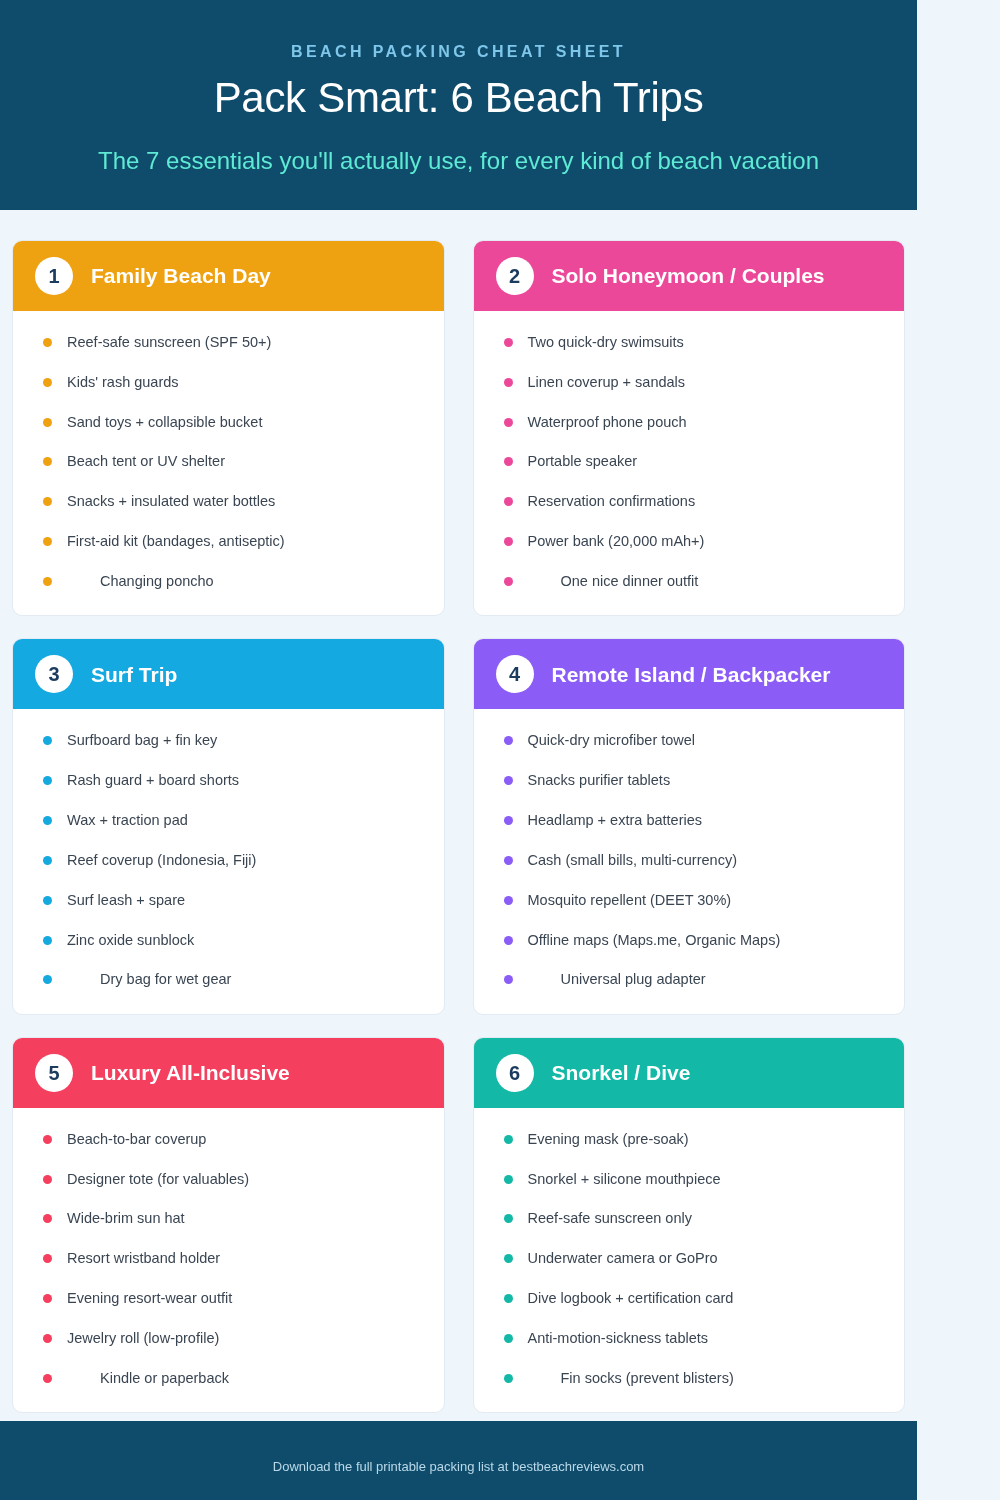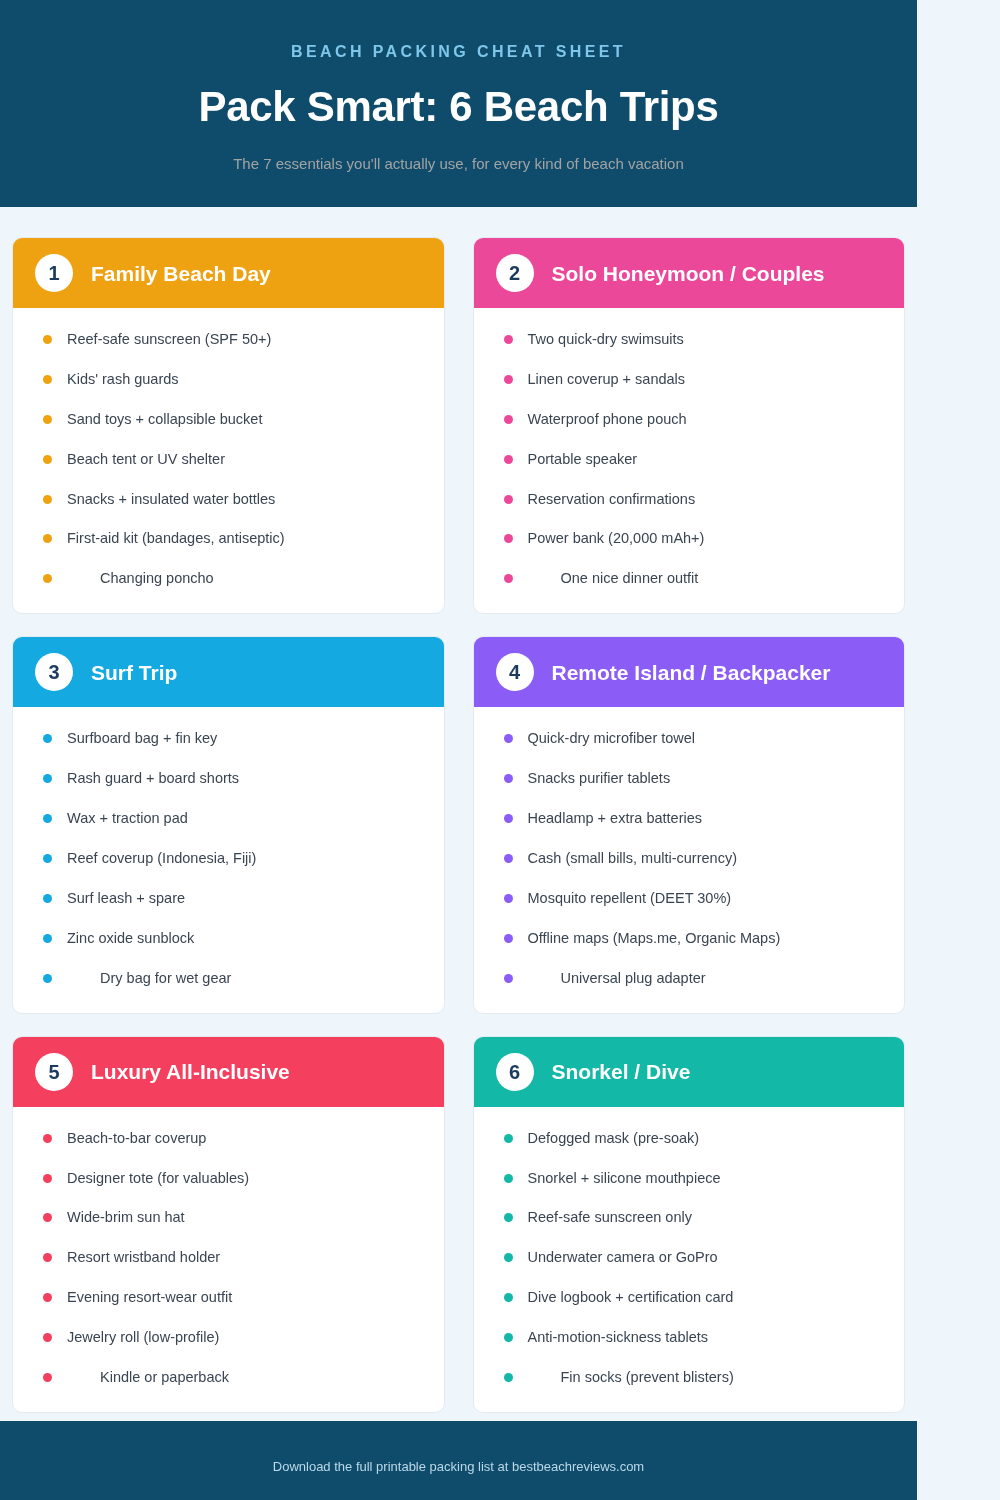--- a/index.html
+++ b/index.html
@@ -37,29 +37,29 @@
     font-size: 16px;
     font-weight: bold;
     letter-spacing: 3.4px;
     text-transform: uppercase;
     line-height: 1.2;
   }
 
   .main-title {
     color: #ffffff;
     font-size: 42px;
-    font-weight: bold;
+    font-weight: normal;
     line-height: 1.25;
-    margin-top: 20px;
+    margin-top: 11px;
     letter-spacing: -0.3px;
   }
 
   .subtitle {
-    color: #a3a3a3;
-    font-size: 15px;
+    color: #5eead4;
+    font-size: 24px;
     font-weight: normal;
     margin-top: 20px;
     line-height: 1.3;
   }
 
   
   .cards-area {
     flex: 1 1 auto;
     padding: 30px 12px 8px 12px;
     display: grid;
@@ -368,21 +368,21 @@
       </div>
       <div class="card">
         <div class="card-header" style="background: rgb(20, 184, 166);">
           <div class="badge">6</div>
           <div class="card-title">Snorkel / Dive</div>
         </div>
         <div class="card-body">
           <ul class="item-list">
             <li class="item-row">
               <span class="dot" style="background: rgb(20, 184, 166);"></span>
-              <span class="item-text">Defogged mask (pre-soak)</span>
+              <span class="item-text">Evening mask (pre-soak)</span>
             </li>
             <li class="item-row">
               <span class="dot" style="background: rgb(20, 184, 166);"></span>
               <span class="item-text">Snorkel + silicone mouthpiece</span>
             </li>
             <li class="item-row">
               <span class="dot" style="background: rgb(20, 184, 166);"></span>
               <span class="item-text">Reef-safe sunscreen only</span>
             </li>
             <li class="item-row">

